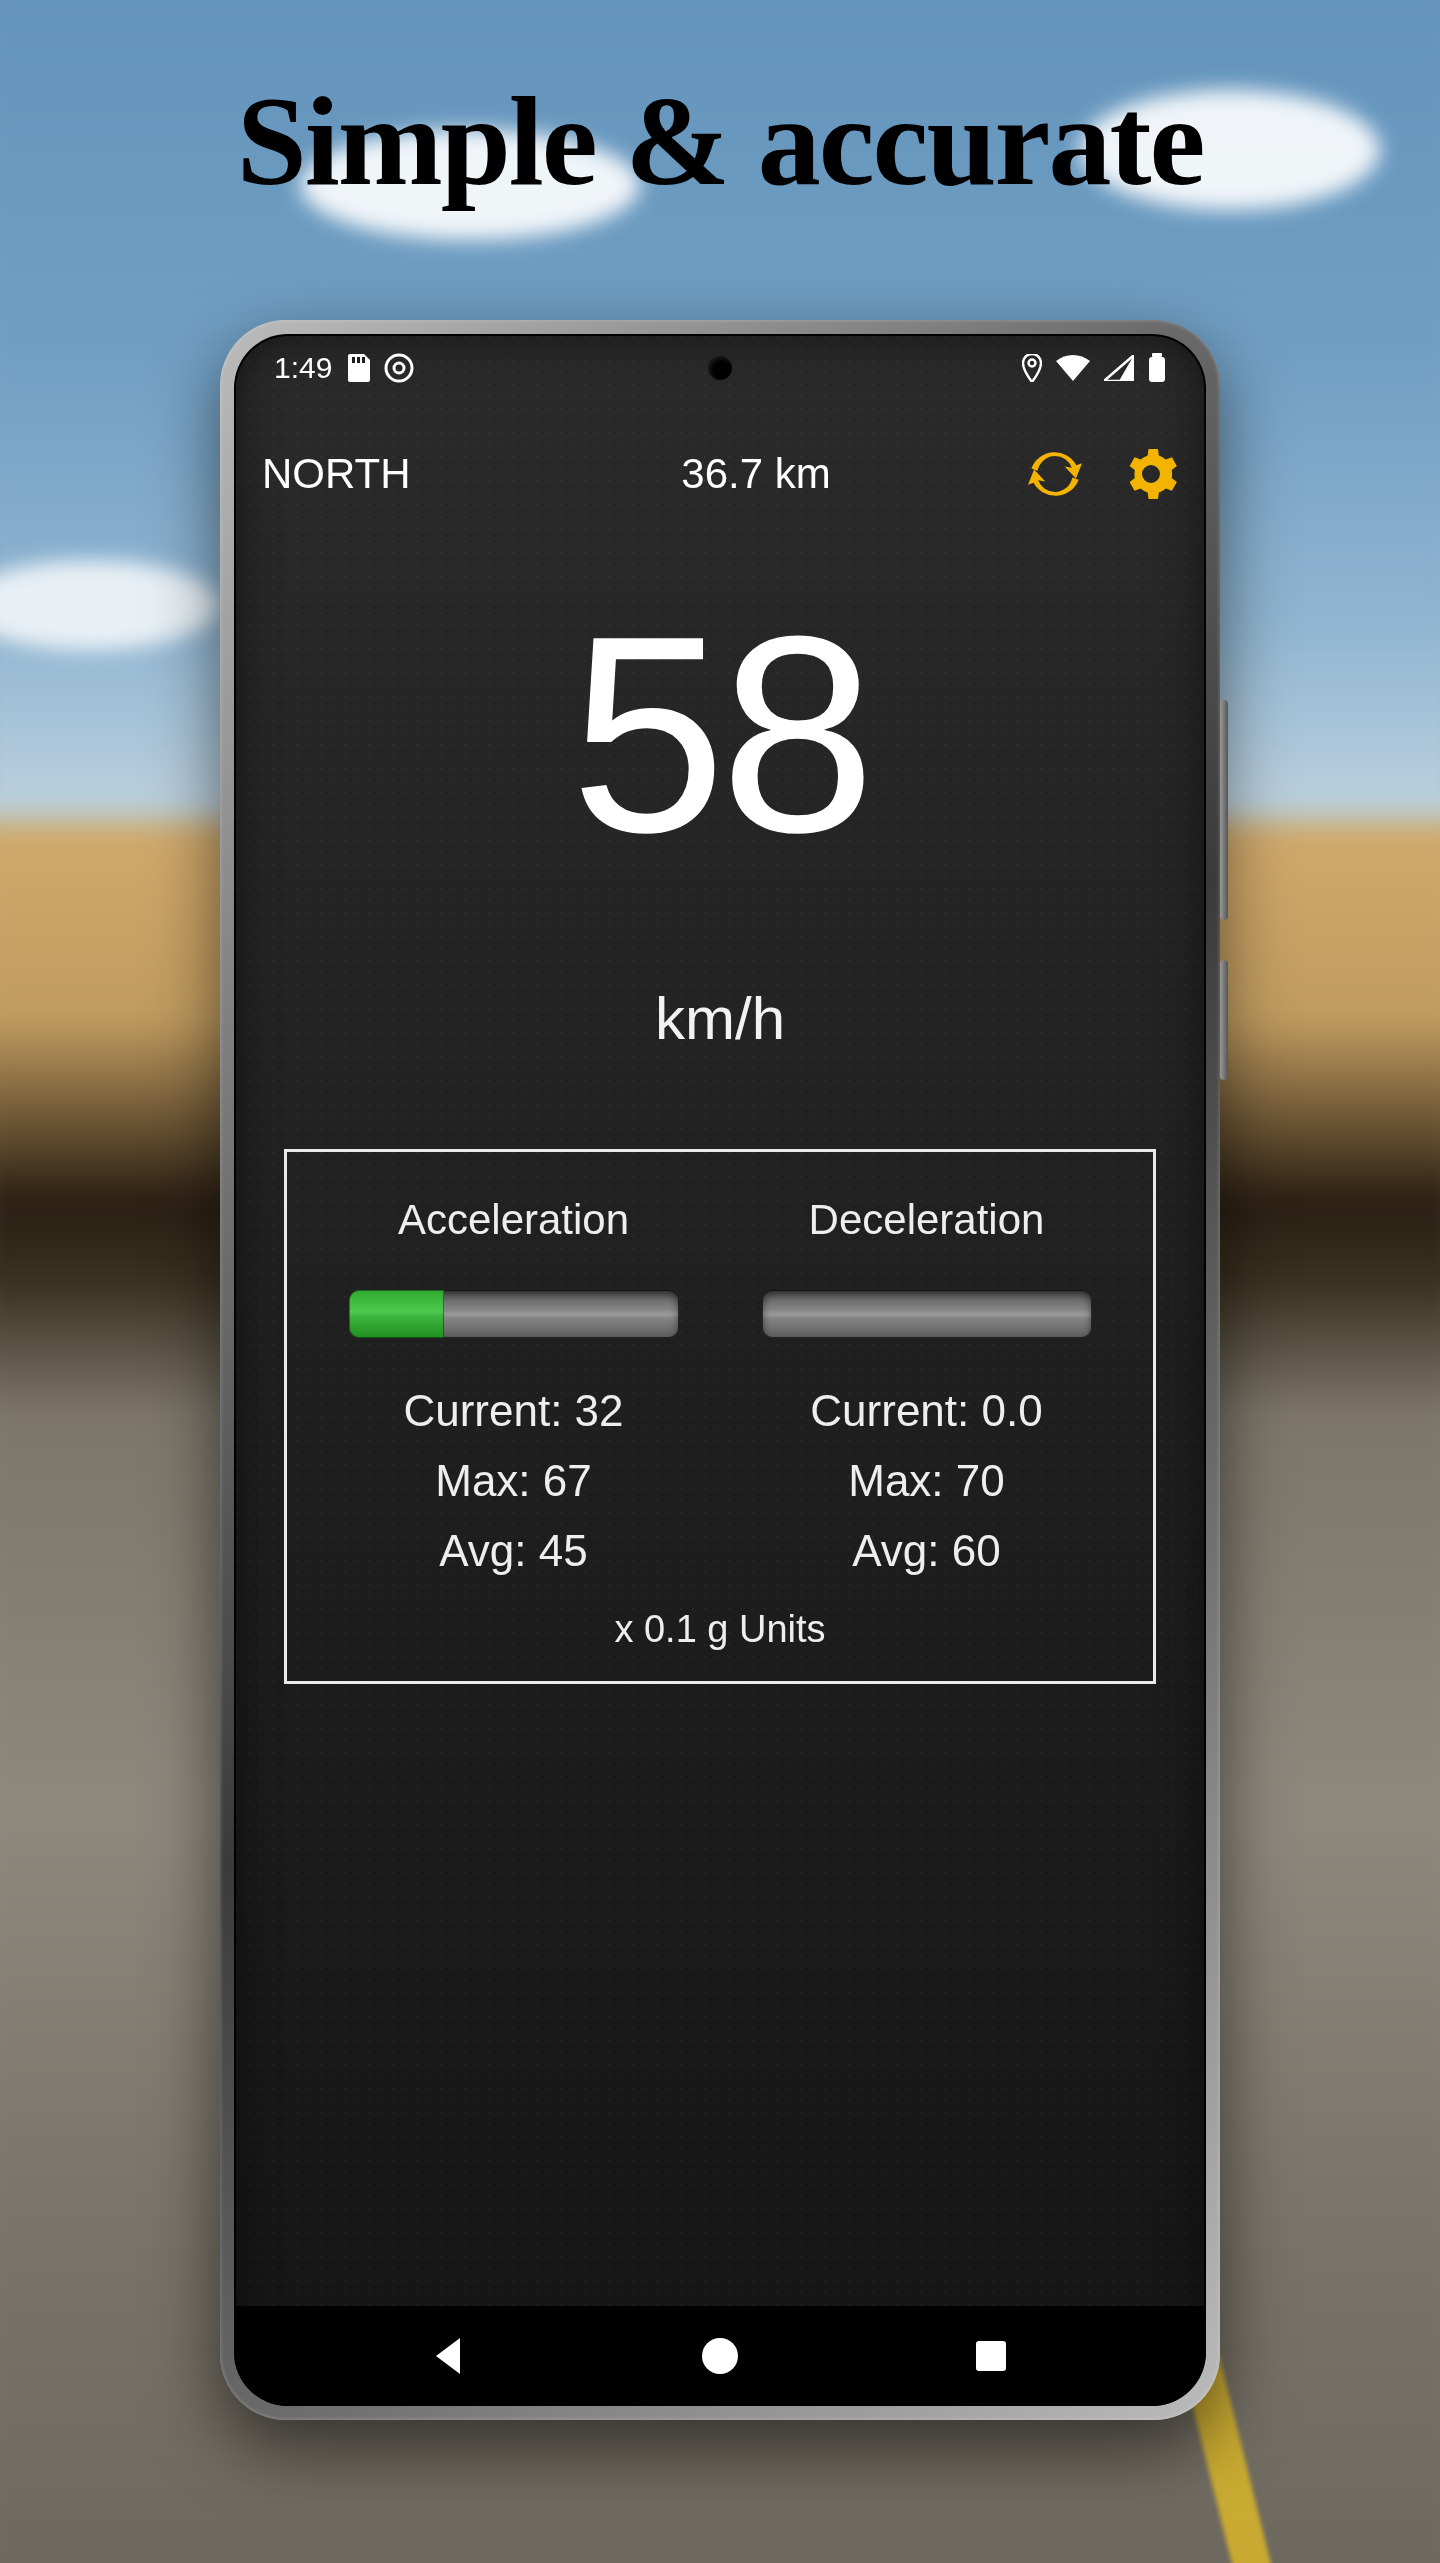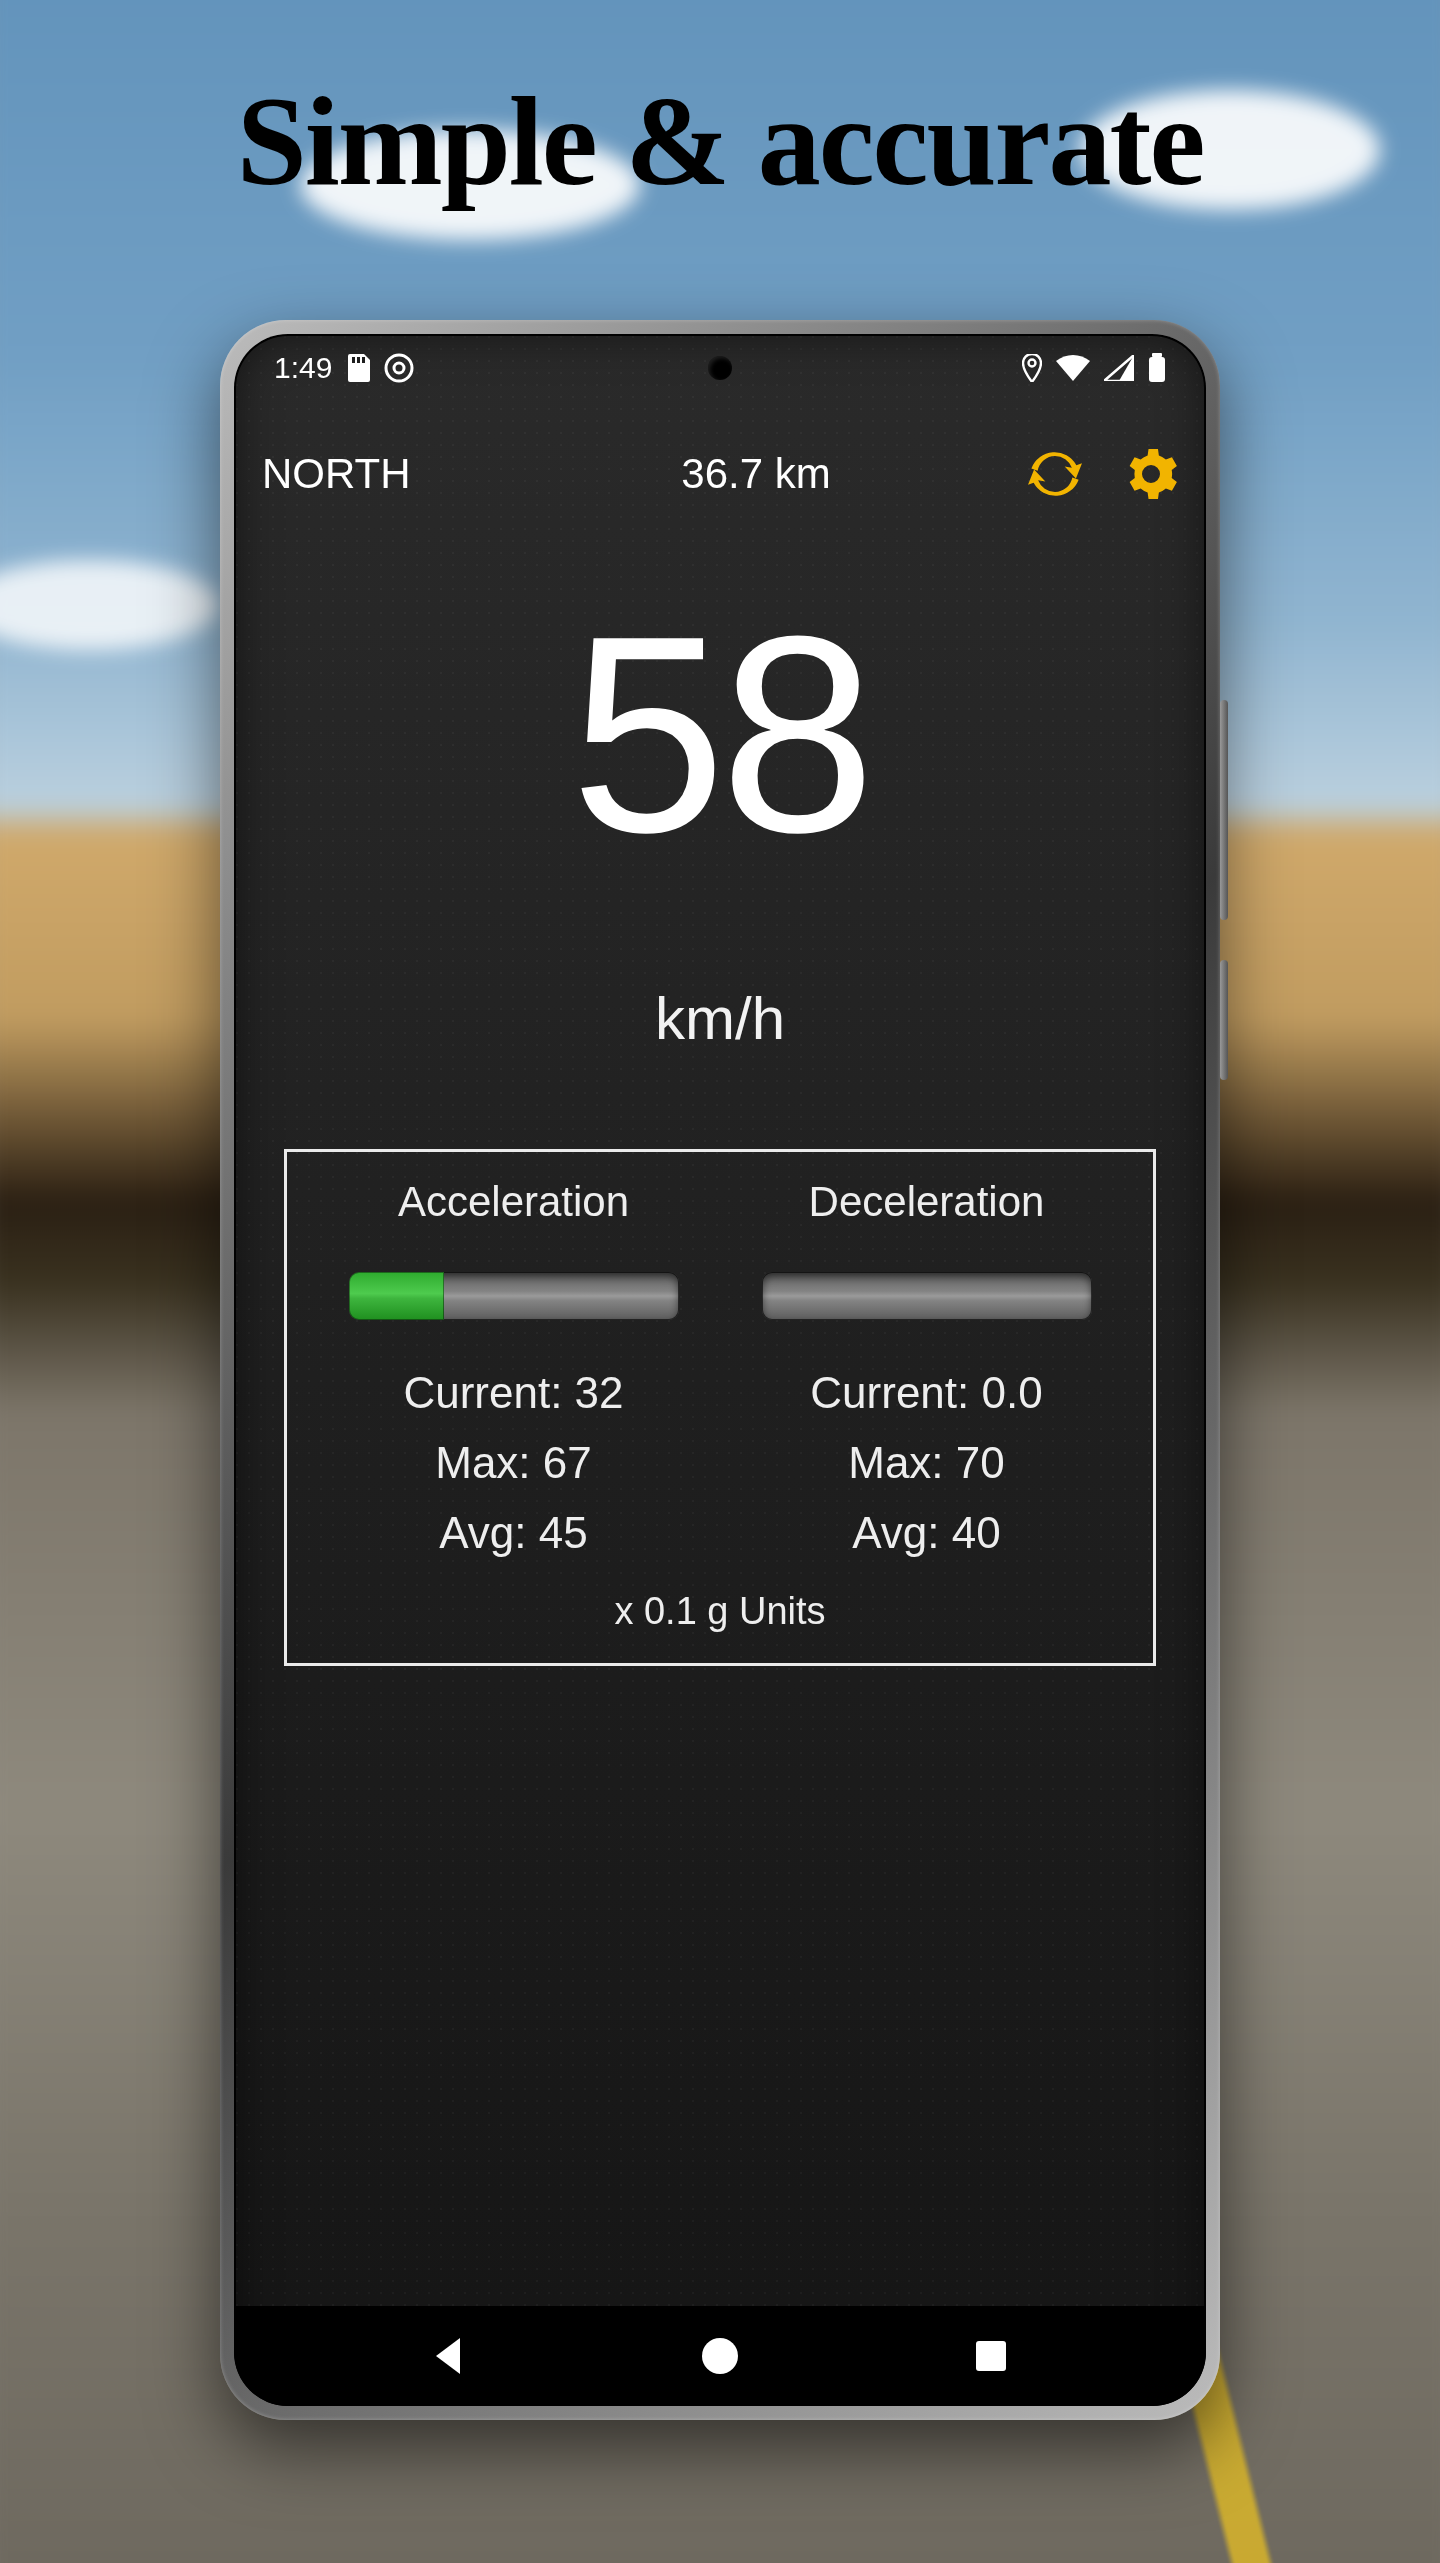--- a/index.html
+++ b/index.html
@@ -105,21 +105,21 @@
   .speed-value { font-size: 280px; line-height: 1; font-weight: 400; color:#fff; letter-spacing:-6px; }
   .speed-unit { font-size: 60px; margin-top: 110px; color:#f2f2f2; }
   .stats-box {
     position: absolute;
     top: 815px; left: 50px; right: 50px;
     border: 3px solid #eaeaea;
     padding: 26px 20px 30px;
   }
   .stats-cols { display:flex; }
   .stat-col { flex:1; text-align:center; }
-  .stat-title { font-size: 42px; color:#eee; margin-bottom: 46px; }
+  .stat-title { font-size: 42px; color:#eee; margin-bottom: 46px; margin-top: 18px; }
   .bar {
     width: 330px; height: 48px; margin: 0 auto 48px;
     border-radius: 10px;
     background: linear-gradient(#5d5d5d, #838383 40%, #9a9a9a 50%, #838383 60%, #5d5d5d);
     box-shadow: inset 0 0 0 1px rgba(0,0,0,.6), inset 0 4px 8px rgba(0,0,0,.6);
     overflow: hidden;
     position: relative;
   }
   .bar .fill {
     position:absolute; left:0; top:0; bottom:0;
@@ -224,21 +224,21 @@
           <div class="stat-line"><span>Avg: </span><span>45</span></div>
         </div>
 
         <div class="stat-col">
           <div class="stat-title">Deceleration</div>
           <div class="bar">
             
           </div>
           <div class="stat-line"><span>Current: </span><span>0.0</span></div>
           <div class="stat-line"><span>Max: </span><span>70</span></div>
-          <div class="stat-line"><span>Avg: </span><span>40</span></div>
+          <div class="stat-line"><span>Avg: </span><span>60</span></div>
         </div>
       </div>
       <div class="stats-footer">x 0.1 g Units</div>
     </div>
 
     <div class="nav-bar">
       <span>
         <svg width="34" height="40" viewBox="0 0 34 40">
             <path d="M28 2v36L4 20z" fill="#fff"></path>
           </svg>

